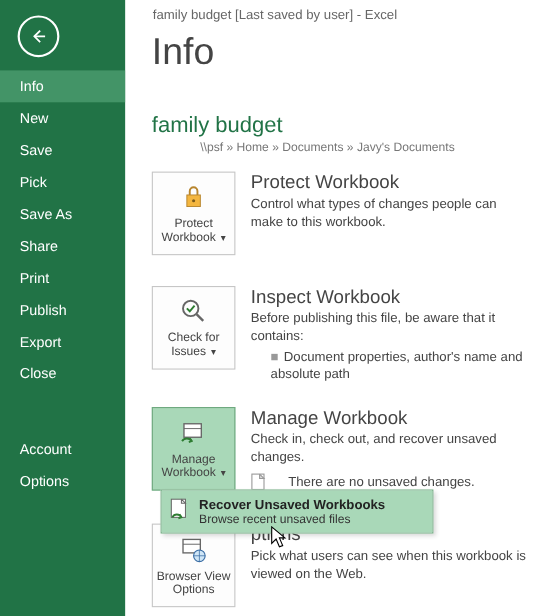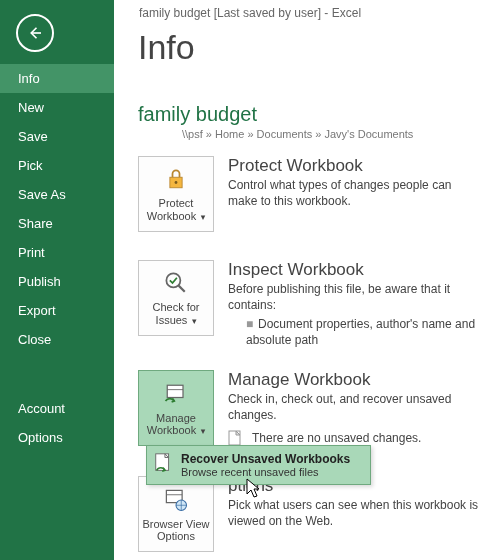--- a/index.html
+++ b/index.html
@@ -143,30 +143,30 @@
     color: #999;
     display: inline-block;
     width: 12px;
   }
   .unsaved-line {
     font-size: 12px;
     color: #444;
     margin-top: 6px;
     display: flex;
     align-items: center;
-    gap: 10px;
+    gap: 20px;
   }
   .unsaved-line svg { flex-shrink:0; }
 
   
   .popover {
     position: absolute;
     left: 146px;
     top: 445px;
-    width: 225px;
+    width: 248px;
     border: 1px solid #6fa97f;
     background: #fff;
     box-shadow: 2px 2px 4px rgba(0,0,0,0.15);
     z-index: 20;
   }
   .popover-item {
     background: #a9d8b8;
     padding: 6px 8px 6px 34px;
     position: relative;
     cursor: pointer;

